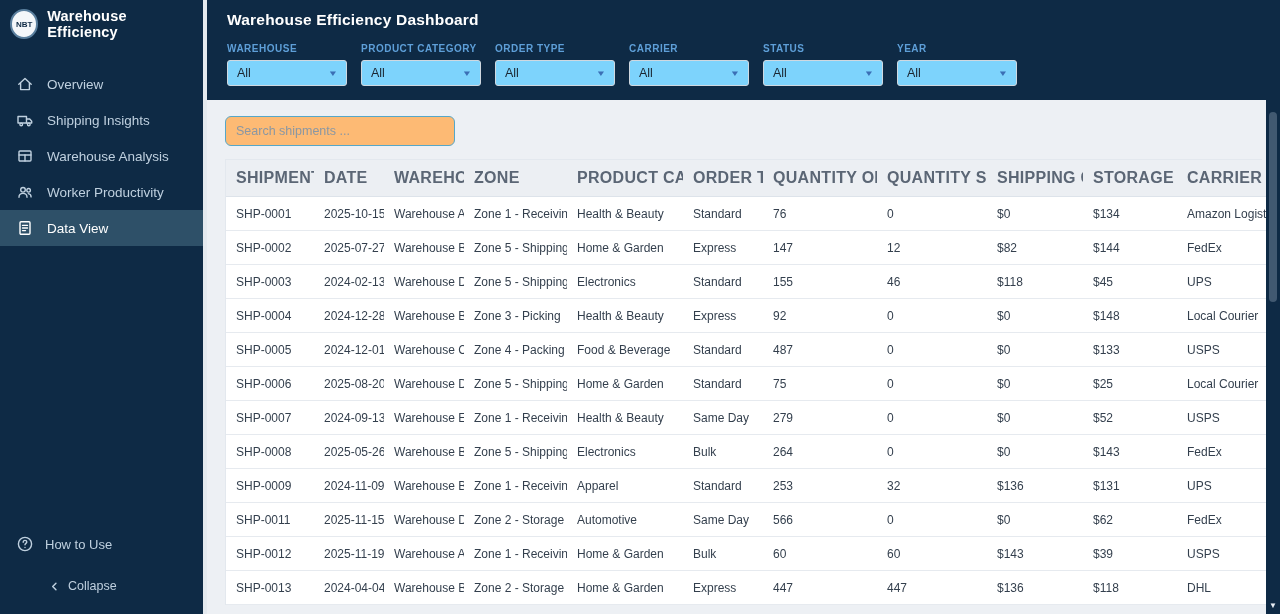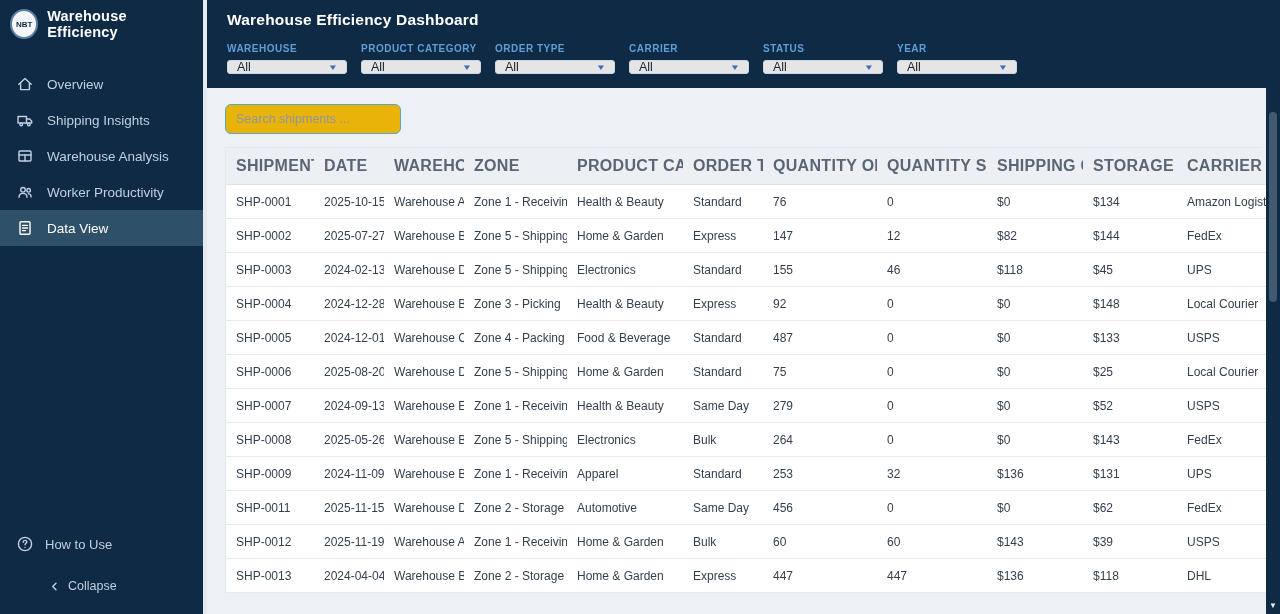--- a/index.html
+++ b/index.html
@@ -45,31 +45,31 @@
 
   
   .main { flex: 1; display: flex; flex-direction: column; background: #edf0f4; border-left: 4px solid #e4e9ee; min-width: 0; }
   .topbar { background: #0e2a45; padding: 11px 20px 9px 20px; }
   .topbar h1 { margin: 0; color: #ffffff; font-size: 15.5px; font-weight: bold; letter-spacing: .2px; }
 
   .filterbar { background: #0e2a45; display: flex; padding: 5px 20px 14px 20px; }
   .filter-group { width: 120px; margin-right: 14px; }
   .filter-label { color: #5e9fd8; font-size: 10px; font-weight: bold; letter-spacing: .5px; margin-bottom: 6px; white-space: nowrap; }
   .filter-select {
-    background: #e5e5e5; border-radius: 3px; height: 14px;
+    background: #7dd3fc; border-radius: 3px; height: 14px;
     display: flex; align-items: center; justify-content: space-between;
-    padding: 0 9px; font-size: 12.5px; color: #1a2530; cursor: pointer;
+    padding: 12px 9px; font-size: 12.5px; color: #1a2530; cursor: pointer;
     border: 1px solid #cfd8e0;
   }
   .caret { font-size: 8px; color: #3b6fb5; transform: scaleX(1.3); }
 
   .content { flex: 1; padding: 16px 18px 0 18px; overflow: hidden; }
   .search-input {
-    width: 176px; height: 28px; border: 1px solid #56a7c8; border-radius: 6px;
-    padding: 14px 10px; font-size: 12.5px; color: #445; background: #eab308; outline: none;
+    width: 230px; height: 28px; border: 1px solid #56a7c8; border-radius: 6px;
+    padding: 14px 10px; font-size: 12.5px; color: #445; background: #fdba74; outline: none;
     font-family: "Liberation Sans", sans-serif;
   }
   .search-input::placeholder { color: #8a97a3; }
 
   .table-wrap { margin-top: 13px; background: #ffffff; border: 1px solid #e3e8ee; border-bottom: none; }
   table { width: 100%; border-collapse: collapse; table-layout: fixed; }
   thead th {
     background: #eceff3; text-align: left;
     font-size: 16px; color: #5b6675; font-weight: bold; letter-spacing: .3px;
     padding: 9px 10px; border-bottom: 1px solid #dde3ea; white-space: nowrap; overflow: hidden;
@@ -370,21 +370,21 @@
                 <td>$131</td>
                 <td>UPS</td>
               </tr>
               <tr>
                 <td>SHP-0011</td>
                 <td>2025-11-15</td>
                 <td>Warehouse D</td>
                 <td>Zone 2 - Storage</td>
                 <td>Automotive</td>
                 <td>Same Day</td>
-                <td>456</td>
+                <td>566</td>
                 <td>0</td>
                 <td>$0</td>
                 <td>$62</td>
                 <td>FedEx</td>
               </tr>
               <tr>
                 <td>SHP-0012</td>
                 <td>2025-11-19</td>
                 <td>Warehouse A</td>
                 <td>Zone 1 - Receiving</td>

